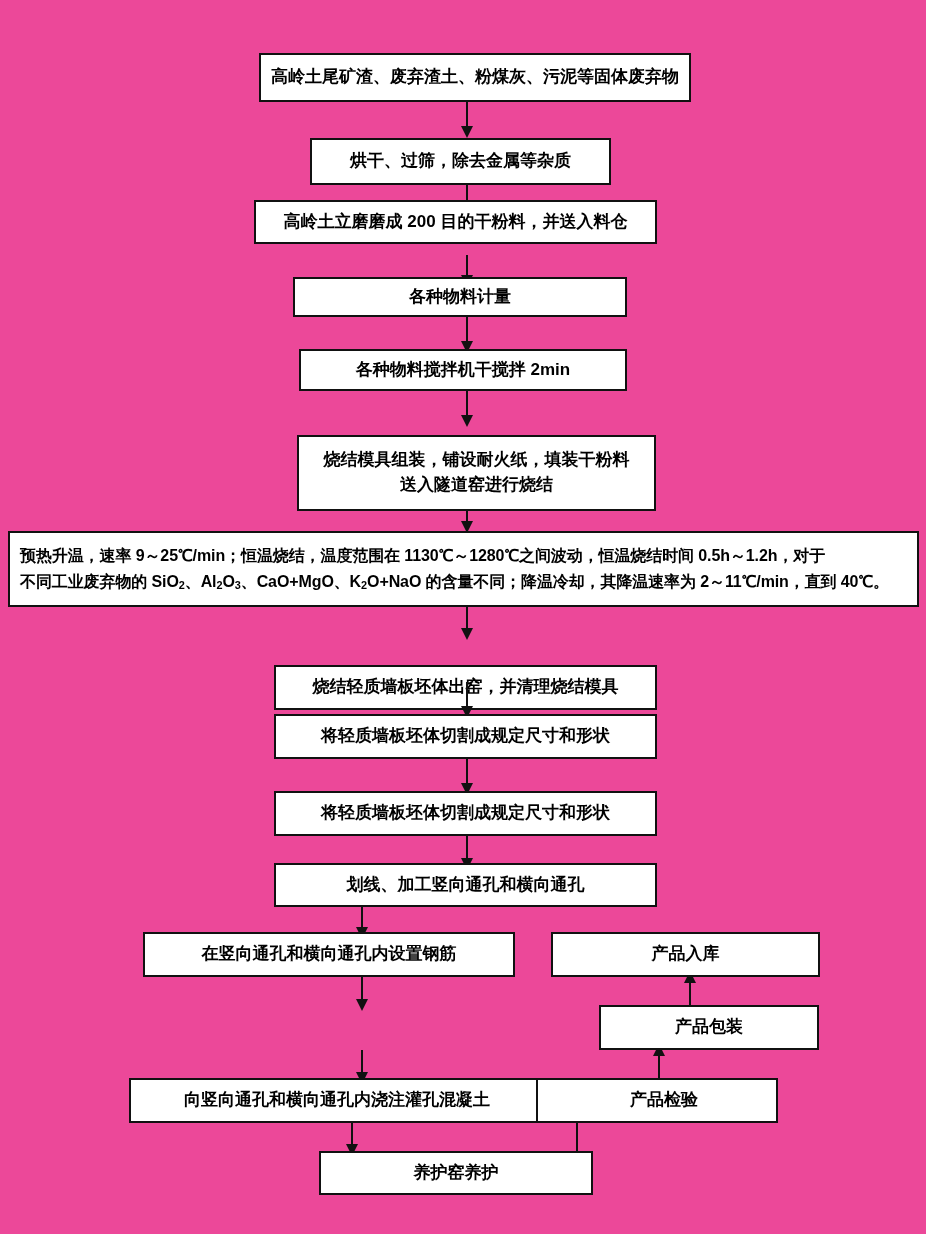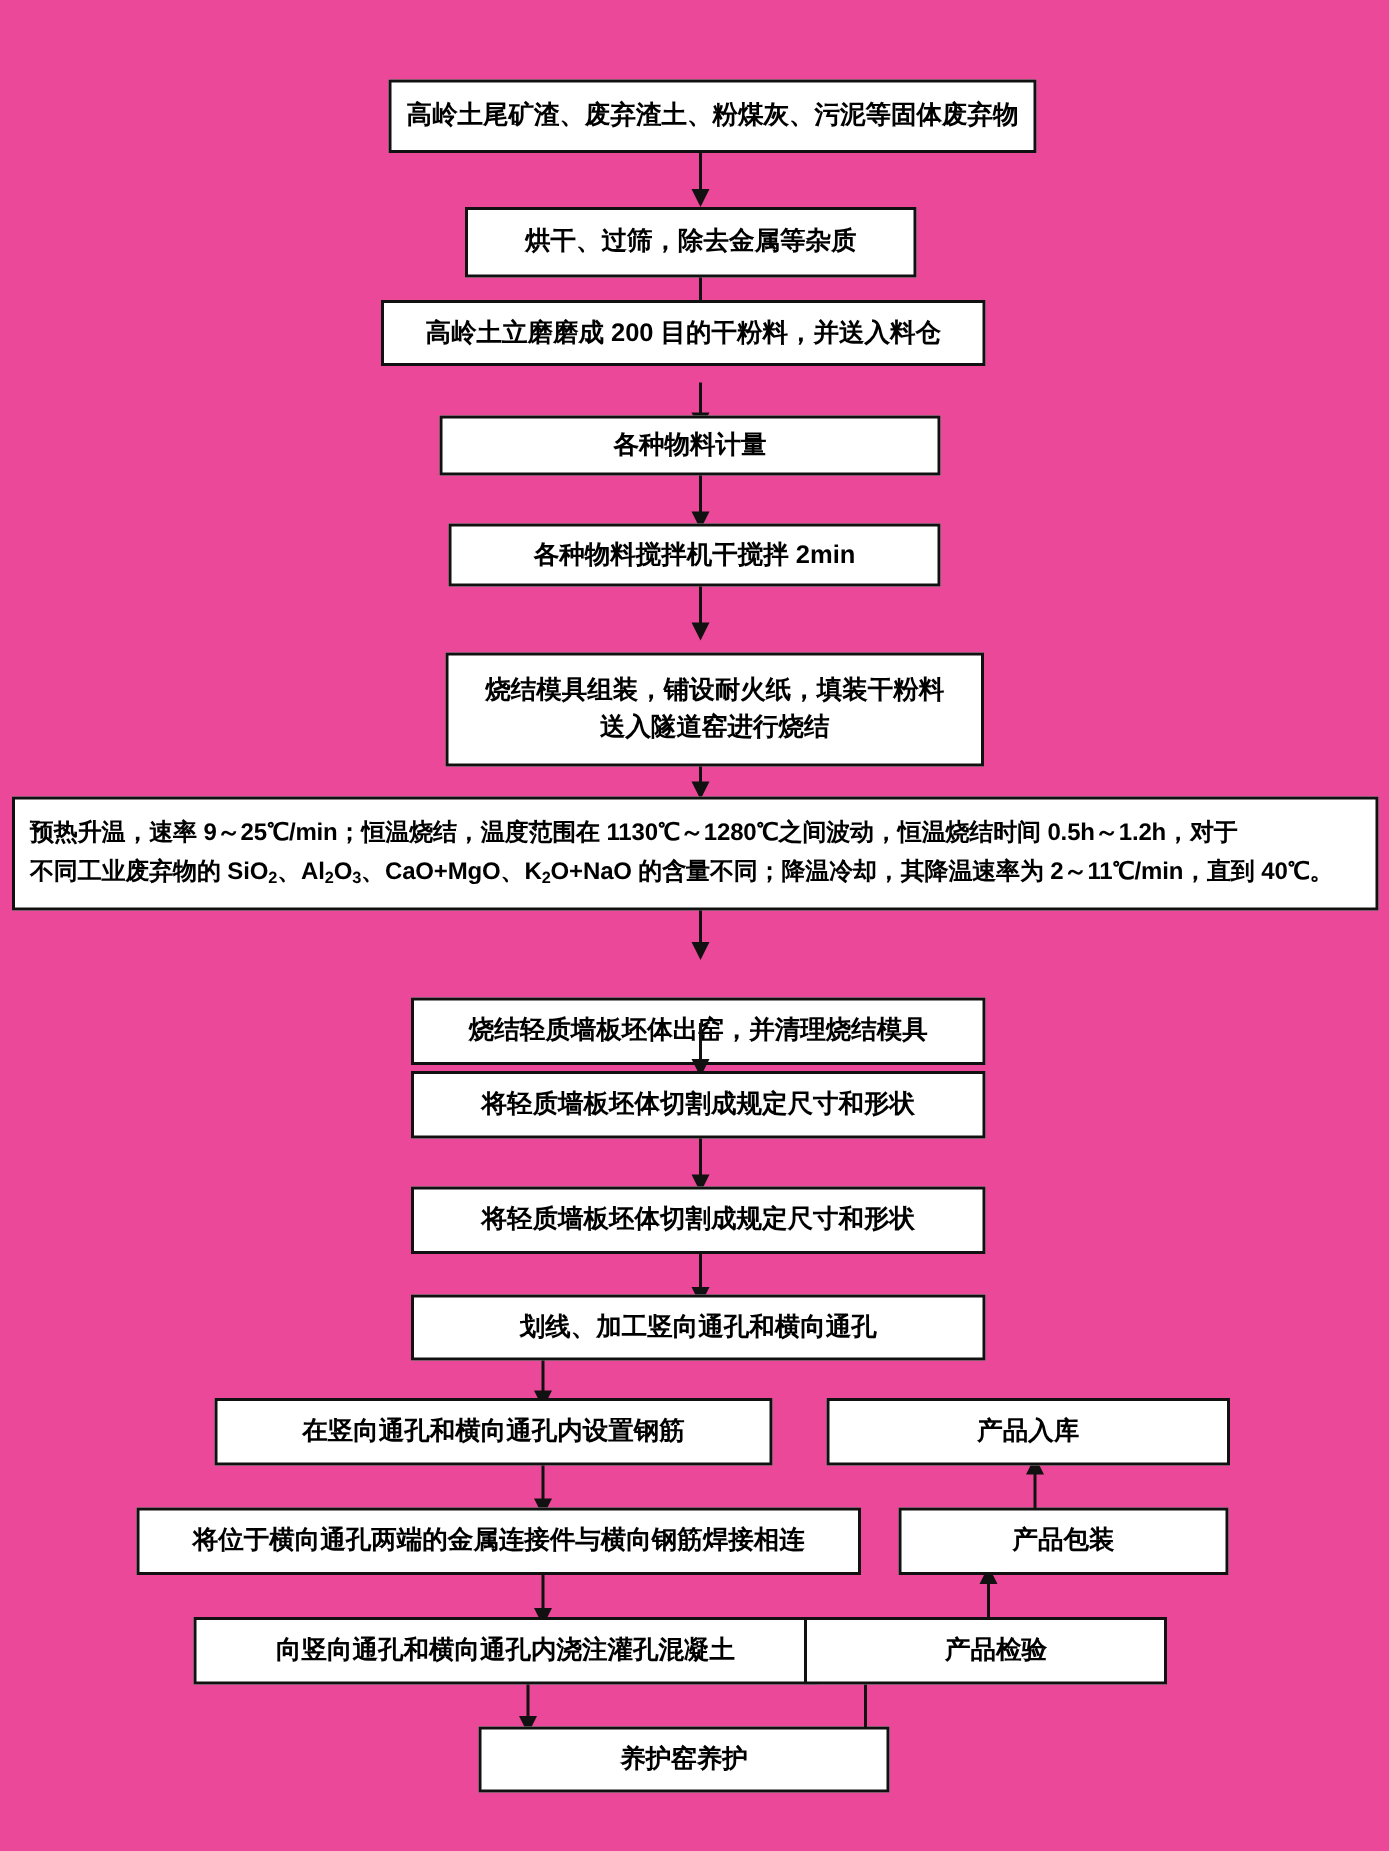--- a/index.html
+++ b/index.html
@@ -154,23 +154,20 @@
   <div class="vline" style="left:361px; top:907px; height:26px;"></div>
   <div class="arrowhead down" style="left:356px; top:927px;"></div>
 
   <div class="node" style="left:143px; top:932px; width:372px; height:45px;">
     <span>在竖向通孔和横向通孔内设置钢筋</span>
   </div>
 
   <div class="vline" style="left:361px; top:977px; height:28px;"></div>
   <div class="arrowhead down" style="left:356px; top:999px;"></div>
 
-  <div class="node" style="left:91px; top:1005px; width:483px; height:45px;">
-    <span>将位于横向通孔两端的金属连接件与横向钢筋焊接相连</span>
-  </div>
 
   <div class="vline" style="left:361px; top:1050px; height:28px;"></div>
   <div class="arrowhead down" style="left:356px; top:1072px;"></div>
 
   <div class="node" style="left:129px; top:1078px; width:416px; height:45px;">
     <span>向竖向通孔和横向通孔内浇注灌孔混凝土</span>
   </div>
 
   <div class="vline" style="left:351px; top:1123px; height:28px;"></div>
   <div class="arrowhead down" style="left:346px; top:1144px;"></div>

